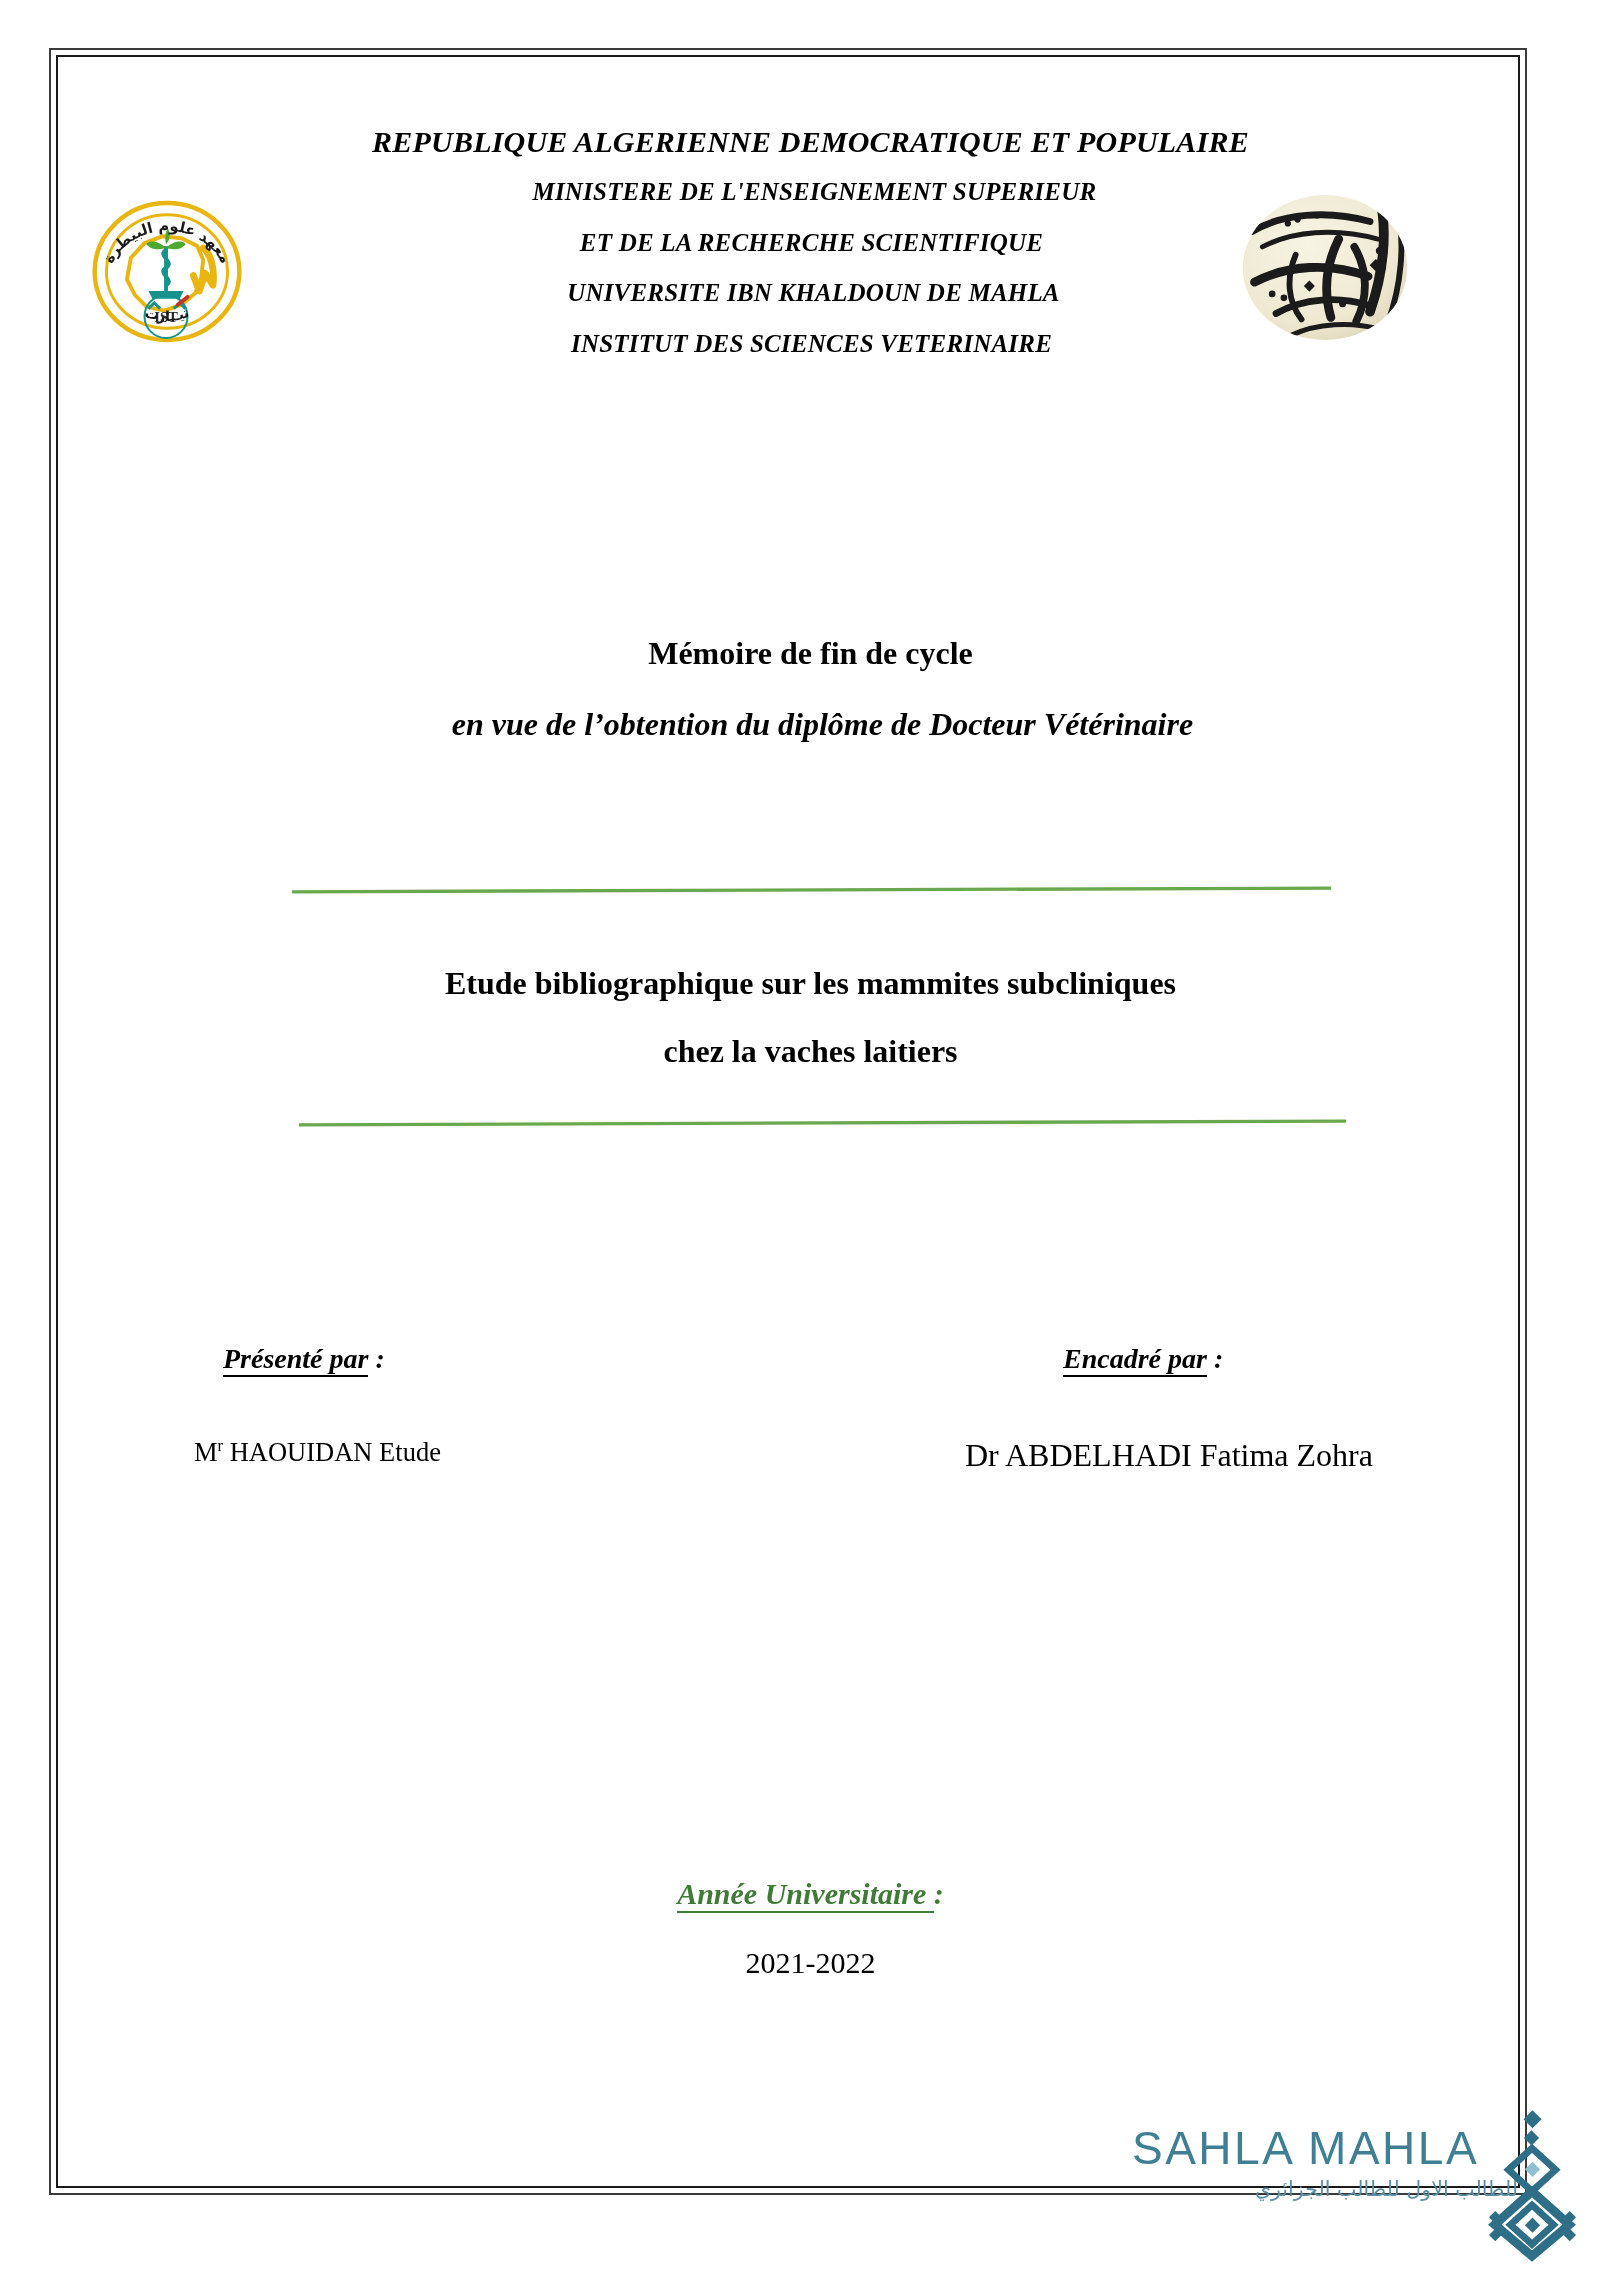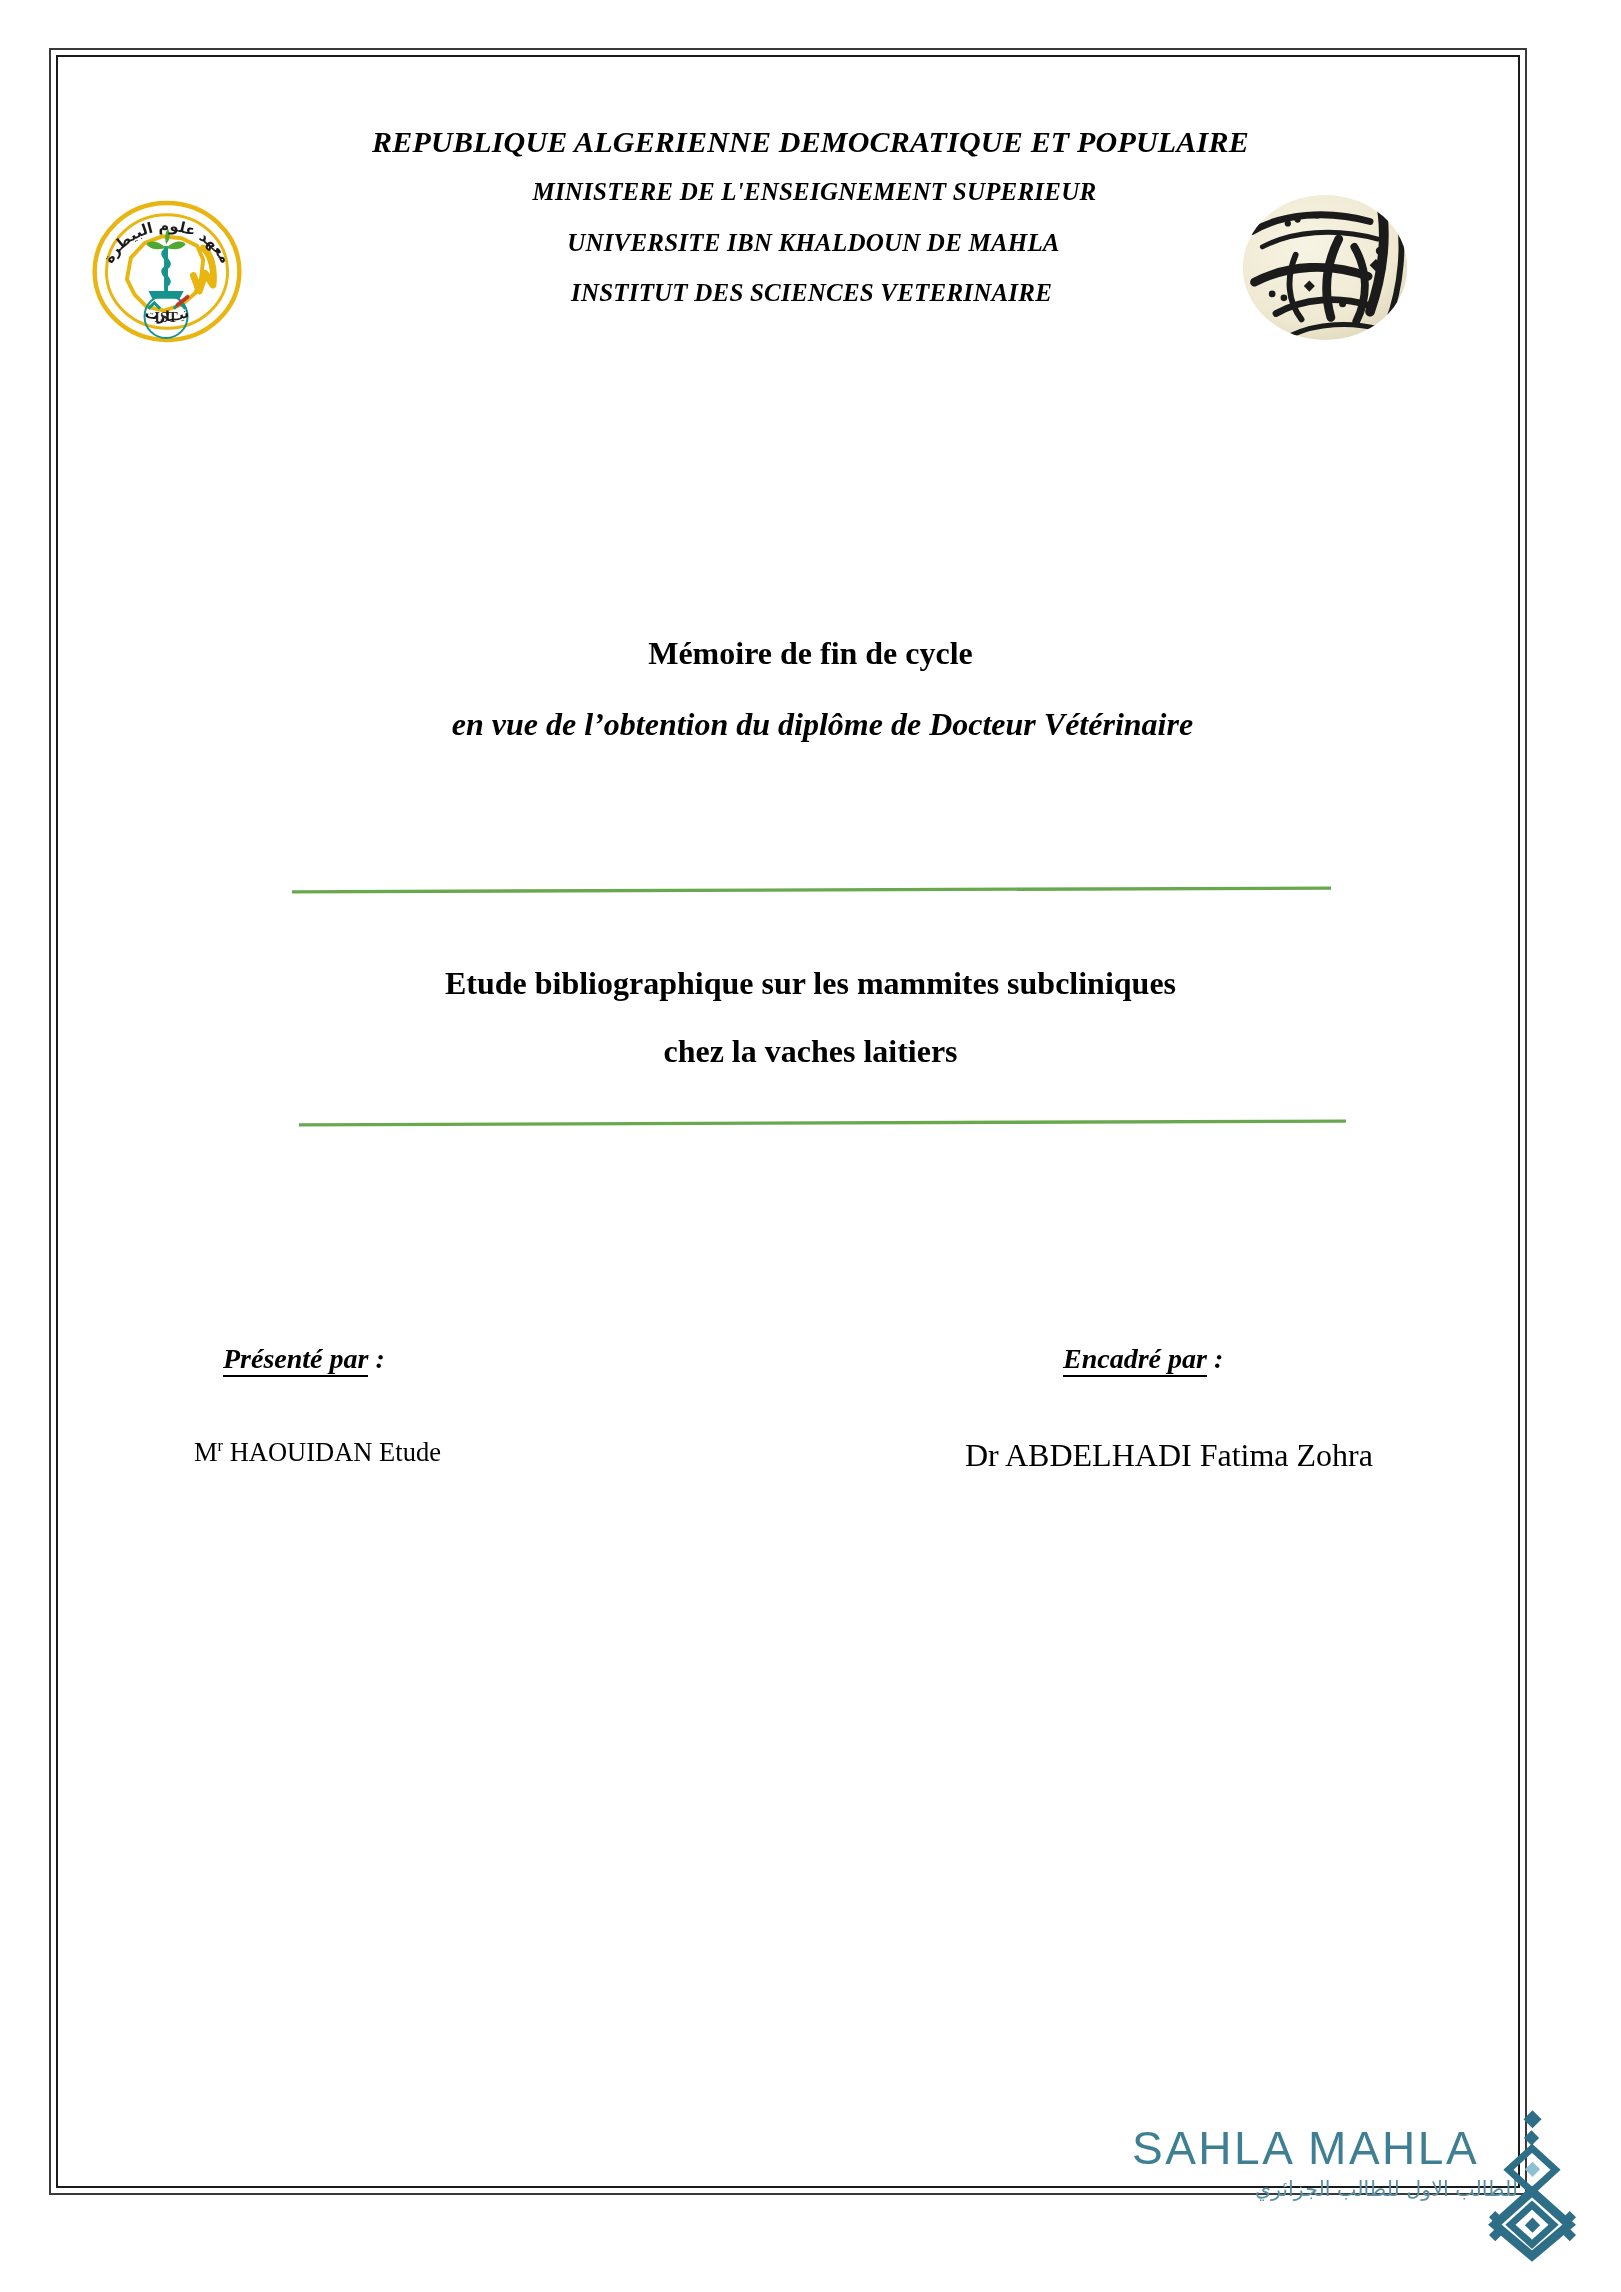--- a/index.html
+++ b/index.html
@@ -285,20 +285,21 @@
       <path id="arcBot" d="M38 104 A 56 52 0 0 0 140 104" fill="none"></path>
       <text font-family="DejaVu Sans, sans-serif" font-size="14" font-weight="bold" fill="#1a1a1a">
         <textPath href="#arcBot" startOffset="50%" text-anchor="middle">تيــارت</textPath>
       </text>
     </svg>
   </div>
 
   <div class="header-block">
     <div class="hdr-line hdr-l1">REPUBLIQUE ALGERIENNE DEMOCRATIQUE ET POPULAIRE</div>
     <div class="hdr-line hdr-l2">MINISTERE DE L'ENSEIGNEMENT SUPERIEUR</div>
+    <div class="hdr-line hdr-l3">ET DE LA RECHERCHE SCIENTIFIQUE</div>
     <div class="hdr-line hdr-l4">UNIVERSITE IBN KHALDOUN DE MAHLA</div>
     <div class="hdr-line hdr-l5">INSTITUT DES SCIENCES  VETERINAIRE</div>
   </div>
 
   <div class="logo-right">
     <svg viewBox="0 0 188 162" class="rule-svg" xmlns="http://www.w3.org/2000/svg">
       <defs>
         <radialGradient id="eggG" cx="40%" cy="35%" r="75%">
           <stop offset="0%" stop-color="#f7f4e4"></stop>
           <stop offset="70%" stop-color="#efe9d2"></stop>
@@ -363,20 +364,24 @@
     <div class="people-row">
       <div class="lbl-presente"><span class="u-part">Présenté par</span><span> :</span></div>
       <div class="lbl-encadre"><span class="u-part">Encadré par</span><span> :</span></div>
     </div>
     <div class="name-row">
       <div class="name-left"><span>M</span><sup class="sup-r">r</sup><span> HAOUIDAN Etude</span></div>
       <div class="name-right">Dr ABDELHADI Fatima Zohra</div>
     </div>
   </div>
 
+  <div class="year-block">
+    <div class="year-label"><span class="u-green">Année Universitaire </span><span>:</span></div>
+    <div class="year-value">2021-2022</div>
+  </div>
 
   <div class="watermark">
     <div class="wm-main">SAHLA MAHLA</div>
     <div class="wm-sub">للطالب الاول للطالب الجزائري</div>
   </div>
 
   <div class="wm-logo">
     <svg viewBox="0 0 108 152" class="rule-svg" xmlns="http://www.w3.org/2000/svg">
       <g fill="#2e6e87">
         <rect x="48" y="4" width="13" height="13" transform="rotate(45 54.5 10.5)"></rect>

